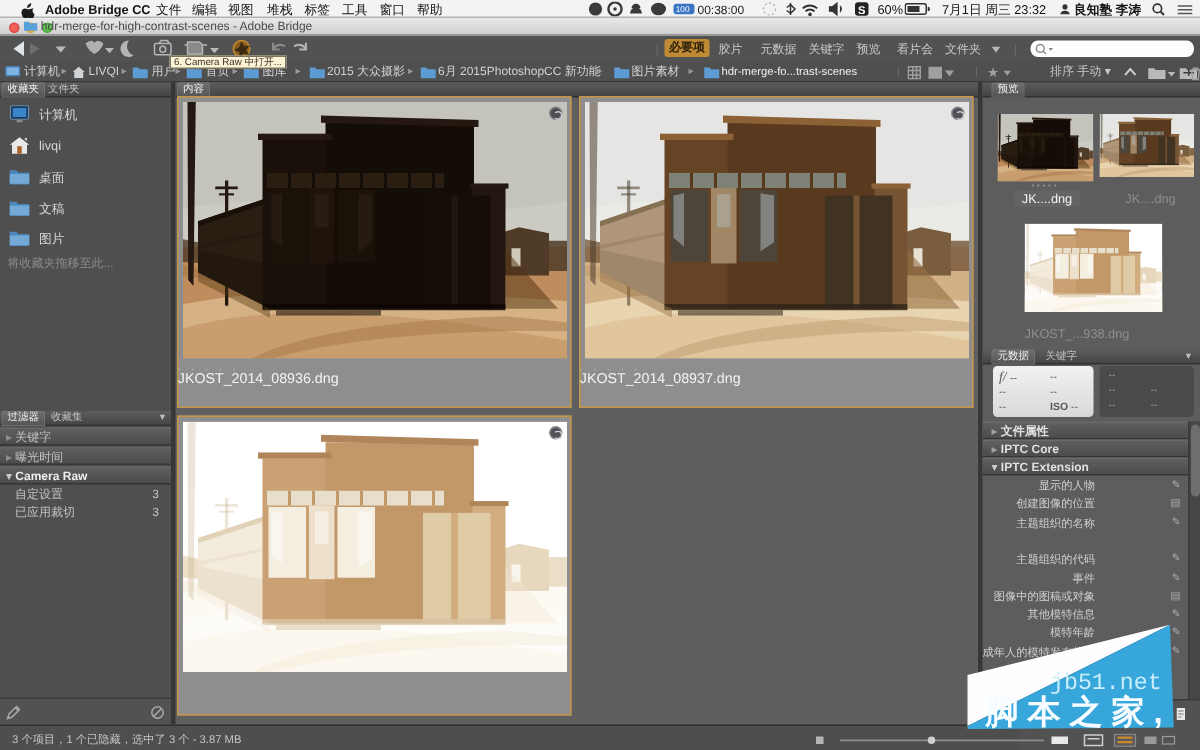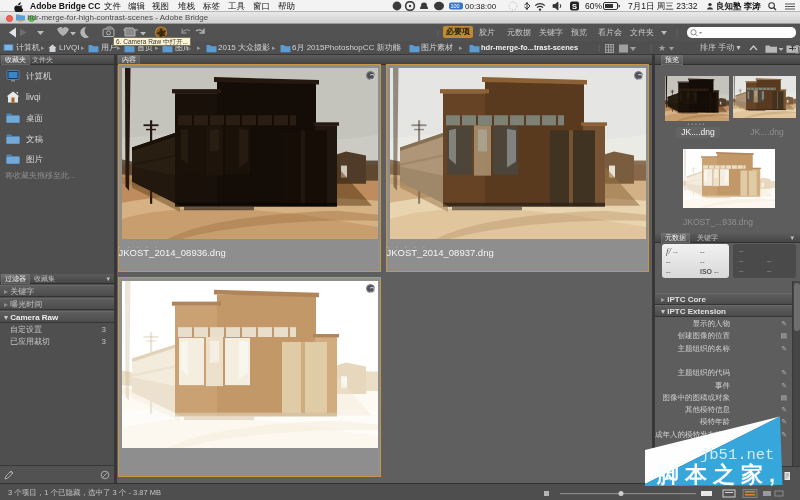--- a/index.html
+++ b/index.html
@@ -193,21 +193,21 @@
     <span class="ab" style="left:292px;font-size:8px;line-height:14px;color:#d2d2d2">6月 2015PhotoshopCC 新功能</span>
     <span class="ab" style="left:398px;font-size:7px;line-height:14px;color:#9a9a9a">▸</span>
     <svg class="ab" style="left:409px;top:3px" width="11" height="9" viewBox="0 0 11 9">
         <path d="M0.5,1 h3.5 l1,1.2 h5.5 v6 h-10 z" fill="#5d9bd3"></path>
       </svg>
     <span class="ab" style="left:421px;font-size:8px;line-height:14px;color:#d2d2d2">图片素材</span>
     <span class="ab" style="left:459px;font-size:7px;line-height:14px;color:#9a9a9a">▸</span>
     <svg class="ab" style="left:469px;top:3px" width="11" height="9" viewBox="0 0 11 9">
         <path d="M0.5,1 h3.5 l1,1.2 h5.5 v6 h-10 z" fill="#5d9bd3"></path>
       </svg>
-    <span class="ab" style="left:481px;font-size:7.5px;line-height:14px;color:#f0f0f0;font-weight:bold">hdr-merge-fo...trast-scenes</span>
+    <span class="ab" style="left:481px;font-size:7.5px;line-height:14px;color:#f0f0f0;font-weight:normal">hdr-merge-fo...trast-scenes</span>
     <span class="ab" style="left:598px;font-size:8px;line-height:14px;color:#6a6a6a">|</span>
     <svg class="ab" style="left:605px;top:3px" width="40" height="9" viewBox="0 0 40 9">
       <g fill="none" stroke="#9f9f9f" stroke-width="1">
           <rect x="0.5" y="0.5" width="8" height="8"></rect>
           <path d="M3.5,0.5 v8 M6,0.5 v8 M0.5,3 h8 M0.5,6 h8"></path>
         </g>
       <rect x="14" y="0.5" width="9" height="8" fill="#9f9f9f"></rect>
       <path d="M25,3 h6 l-3,4 z" fill="#9f9f9f"></path>
     </svg>
     <span class="ab" style="left:650px;font-size:8px;line-height:14px;color:#6a6a6a">|</span>
@@ -348,20 +348,21 @@
         <span class="ab" style="left:4px;top:24px;font-size:7px">--</span>
         <span class="ab" style="left:38px;top:24px;font-size:7px;font-weight:bold">ISO<span style="font-size:7px;font-weight:normal"> --</span></span>
       </div>
       <div class="ab" style="left:78px;top:189px;width:63px;height:34px;background:#4a4a4a;border-radius:3px">
         <span class="ab" style="left:6px;top:3px;font-size:7px;color:#9a9a9a">--</span>
         <span class="ab" style="left:6px;top:13px;font-size:7px;color:#9a9a9a">--</span>
         <span class="ab" style="left:34px;top:13px;font-size:7px;color:#9a9a9a">--</span>
         <span class="ab" style="left:6px;top:23px;font-size:7px;color:#9a9a9a">--</span>
         <span class="ab" style="left:34px;top:23px;font-size:7px;color:#9a9a9a">--</span>
       </div>
+      <div class="mrow mhead" style="top:226px"><span style="margin-left:6px;color:#9f9f9f;font-weight:normal">▸</span> 文件属性</div>
       <div class="mrow mhead" style="top:238px"><span style="margin-left:6px;color:#9f9f9f;font-weight:normal">▸</span> IPTC Core</div>
       <div class="mrow mhead" style="top:250px"><span style="margin-left:6px;color:#c9c9c9;font-weight:normal">▾</span> IPTC Extension</div>
       <div class="mrow" style="top:263px">
           <span class="ml">显示的人物</span>
           <span class="pic">✎</span>
         </div>
       <div class="mrow" style="top:275.3px">
           <span class="ml">创建图像的位置</span>
           <span class="pic">▤</span>
         </div>

